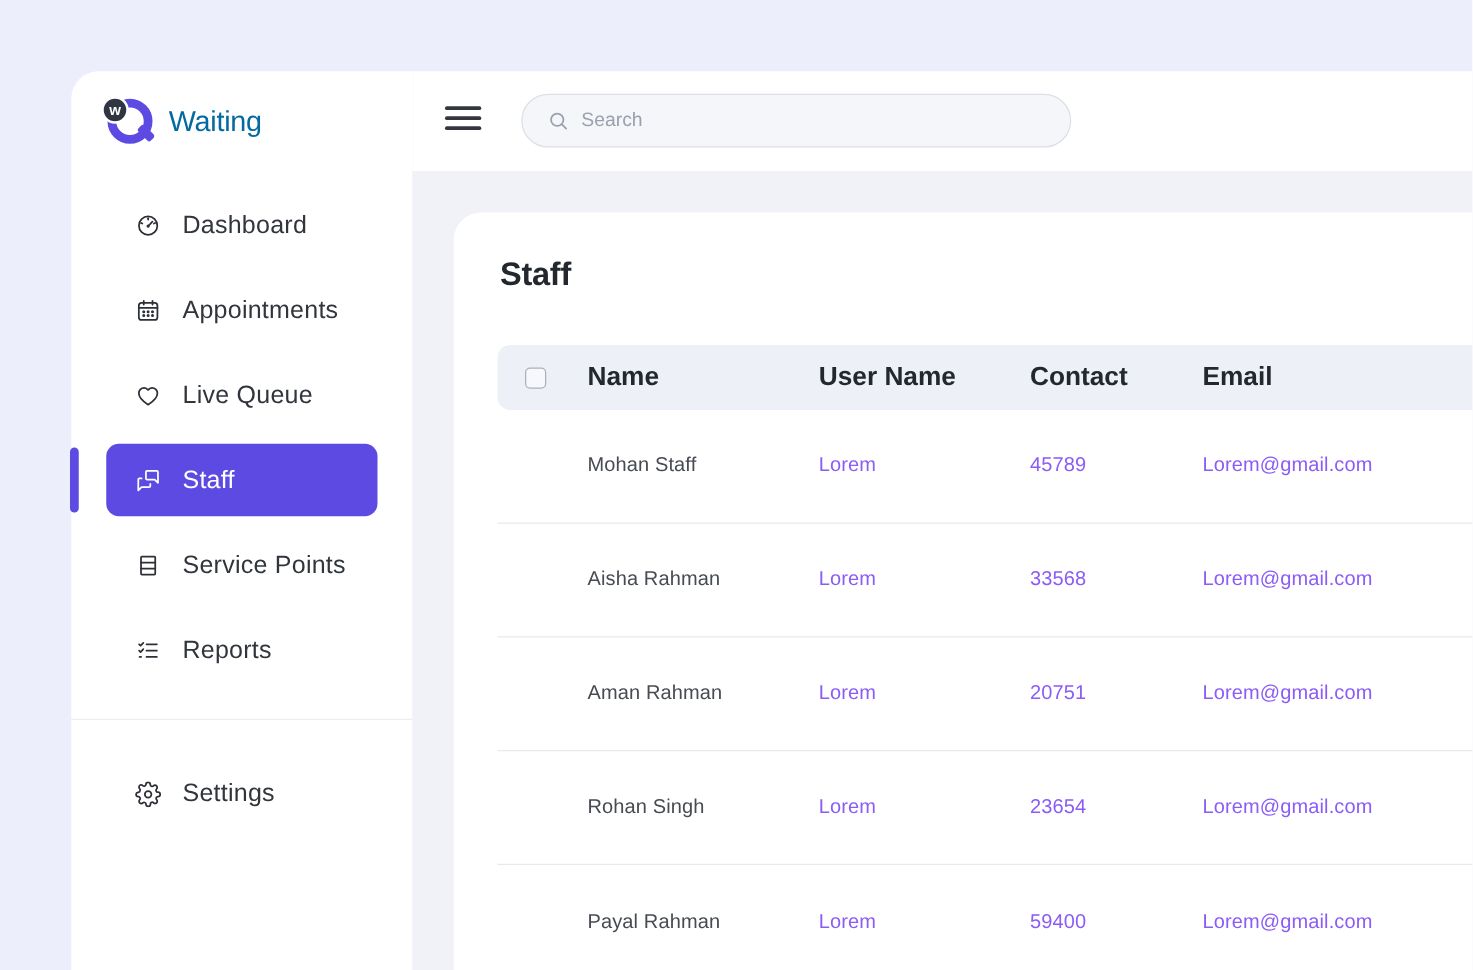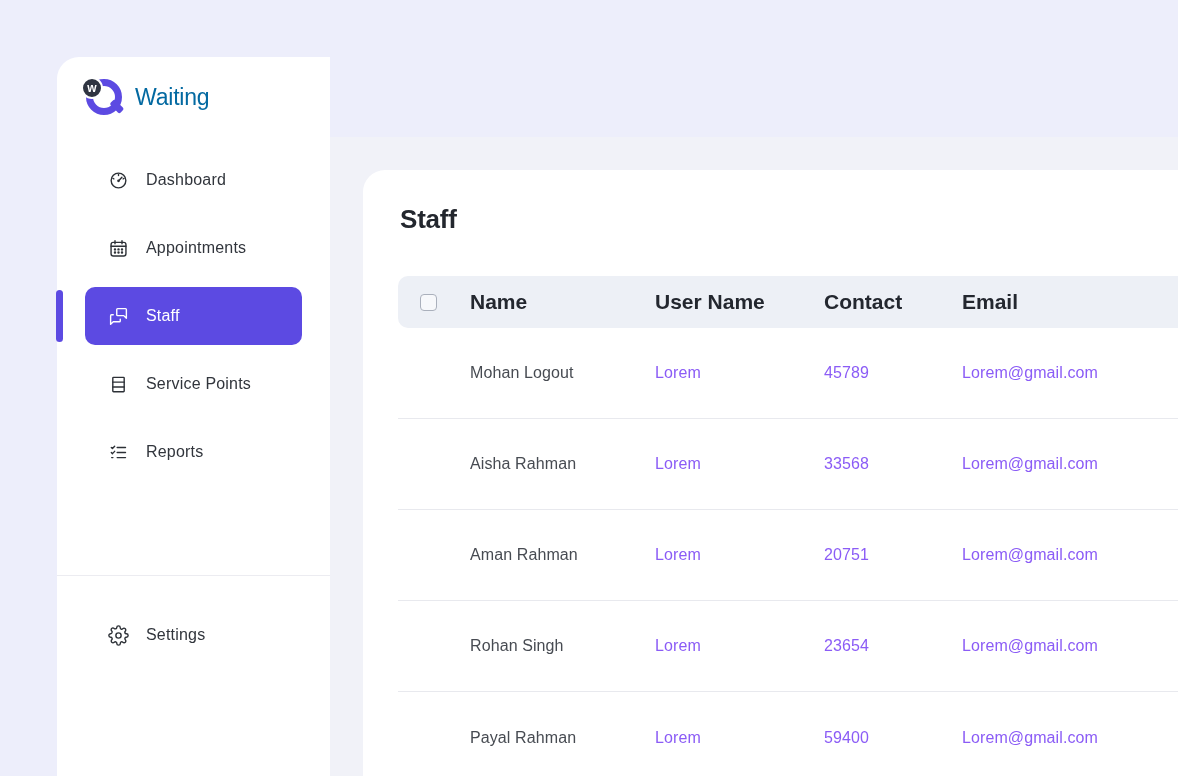--- a/index.html
+++ b/index.html
@@ -14,21 +14,21 @@
   .logo-mark { position:relative; width:44px; height:44px; }
   .logo-ring { position:absolute; left:3px; top:4px; width:36px; height:36px; border:7px solid var(--accent,#5c4ae2); border-radius:50%; }
   .logo-tail { position:absolute; left:27px; top:28px; width:14px; height:6.5px; background:var(--accent,#5c4ae2); border-radius:2px; transform:rotate(45deg); }
   .logo-badge { position:absolute; left:-2px; top:2px; width:22px; height:22px; background:#2f3542; border:2.5px solid #fff; border-radius:50%; color:#fff; font-size:12px; font-weight:bold; display:flex; align-items:center; justify-content:center; }
   .brand-name { font-size:23px; font-weight:normal; color:#0369a1; letter-spacing:-0.2px; }
 
   .nav { position:absolute; left:28px; top:94px; width:217px; }
   .nav.footer { top:549px; }
   .nav-item { position:relative; display:flex; align-items:center; height:58px; margin-bottom:10px; padding-left:22px; border-radius:10px; color:#31353c; cursor:pointer; }
   .nav-item .nav-icon { width:22px; height:22px; margin-right:17px; color:#2c3036; display:flex; align-items:center; justify-content:center; }
-  .nav-item .nav-label { font-size:16px; font-weight:500; letter-spacing:0.2px; }
+  .nav-item .nav-label { font-size:20px; font-weight:500; letter-spacing:0.2px; }
   .nav-item.active { background:var(--accent,#5c4ae2); color:#fff; }
   .nav-item.active .nav-icon { color:#fff; }
   .nav-item.active::before { content:""; position:absolute; left:-29px; top:3px; width:7px; height:52px; border-radius:4px; background:var(--accent,#5c4ae2); }
   .nav-icon svg { display:block; }
 
   .sidebar-divider { position:absolute; left:0; top:518px; width:273px; height:1px; background:#ececf1; }
 
   
   .topbar { position:absolute; left:330px; top:57px; width:848px; height:80px; background:#fff; }
   .hamburger { position:absolute; left:26px; top:28px; width:29px; height:19px; display:flex; flex-direction:column; justify-content:space-between; cursor:pointer; }
@@ -88,20 +88,28 @@
               <circle cx="8" cy="13" r="0.6" fill="currentColor"></circle>
               <circle cx="12" cy="13" r="0.6" fill="currentColor"></circle>
               <circle cx="16" cy="13" r="0.6" fill="currentColor"></circle>
               <circle cx="8" cy="16.5" r="0.6" fill="currentColor"></circle>
               <circle cx="12" cy="16.5" r="0.6" fill="currentColor"></circle>
               <circle cx="16" cy="16.5" r="0.6" fill="currentColor"></circle>
             </svg>
           </span>
           <span class="nav-label">Appointments</span>
         </div>
+        <div class="nav-item">
+          <span class="nav-icon">
+            <svg width="21" height="21" viewBox="0 0 24 24" fill="none" stroke="currentColor" stroke-width="1.6" stroke-linecap="round" stroke-linejoin="round">
+              <path d="M12 20.3C8.6 18.2 3.5 14.4 3.5 9.9 3.5 7 5.7 4.8 8.4 4.8c1.5 0 2.8.8 3.6 2 .8-1.2 2.1-2 3.6-2 2.7 0 4.9 2.2 4.9 5.1 0 4.5-5.1 8.3-8.5 10.4z"></path>
+            </svg>
+          </span>
+          <span class="nav-label">Live Queue</span>
+        </div>
         <div class="nav-item active">
           <span class="nav-icon">
             <svg width="21" height="21" viewBox="0 0 24 24" fill="none" stroke="currentColor" stroke-width="1.6" stroke-linecap="round" stroke-linejoin="round">
               <path d="M21 14l-3-3h-7a1 1 0 0 1-1-1V4a1 1 0 0 1 1-1h9a1 1 0 0 1 1 1v10"></path>
               <path d="M14 15v2a1 1 0 0 1-1 1H6l-3 3V11a1 1 0 0 1 1-1h2"></path>
             </svg>
           </span>
           <span class="nav-label">Staff</span>
         </div>
         <div class="nav-item">
@@ -132,38 +140,54 @@
             <svg width="21" height="21" viewBox="0 0 24 24" fill="none" stroke="currentColor" stroke-width="1.6" stroke-linecap="round" stroke-linejoin="round">
               <circle cx="12" cy="12" r="3"></circle>
               <path d="M19.4 15a1.65 1.65 0 0 0 .33 1.82l.06.06a2 2 0 0 1 0 2.83 2 2 0 0 1-2.83 0l-.06-.06a1.65 1.65 0 0 0-1.82-.33 1.65 1.65 0 0 0-1 1.51V21a2 2 0 0 1-2 2 2 2 0 0 1-2-2v-.09a1.65 1.65 0 0 0-1.08-1.51 1.65 1.65 0 0 0-1.82.33l-.06.06a2 2 0 0 1-2.83 0 2 2 0 0 1 0-2.83l.06-.06a1.65 1.65 0 0 0 .33-1.82 1.65 1.65 0 0 0-1.51-1H3a2 2 0 0 1-2-2 2 2 0 0 1 2-2h.09A1.65 1.65 0 0 0 4.6 8.6a1.65 1.65 0 0 0-.33-1.82l-.06-.06a2 2 0 0 1 0-2.83 2 2 0 0 1 2.83 0l.06.06a1.65 1.65 0 0 0 1.82.33H9a1.65 1.65 0 0 0 1-1.51V3a2 2 0 0 1 2-2 2 2 0 0 1 2 2v.09a1.65 1.65 0 0 0 1 1.51 1.65 1.65 0 0 0 1.82-.33l.06-.06a2 2 0 0 1 2.83 0 2 2 0 0 1 0 2.83l-.06.06a1.65 1.65 0 0 0-.33 1.82V9a1.65 1.65 0 0 0 1.51 1H21a2 2 0 0 1 2 2 2 2 0 0 1-2 2h-.09a1.65 1.65 0 0 0-1.51 1z"></path>
             </svg>
           </span>
           <span class="nav-label">Settings</span>
         </div>
       </nav>
   </aside>
 
+  <header class="topbar">
+    <div class="hamburger">
+      <span></span>
+        <span></span>
+        <span></span>
+    </div>
+    <div class="searchbar">
+      <span class="search-glyph">
+        <svg width="17" height="17" viewBox="0 0 24 24" fill="none" stroke="currentColor" stroke-width="2" stroke-linecap="round">
+            <circle cx="11" cy="11" r="7"></circle>
+            <path d="M16.3 16.3L21 21"></path>
+          </svg>
+      </span>
+      <input type="text" value="" placeholder="Search" style="">
+    </div>
+  </header>
 
   <div class="main-bg"></div>
   <section class="card">
     <h1 class="card-title">Staff</h1>
     <div class="table">
       <div class="thead" id="thead">
         <div>
             <div class="checkbox" role="checkbox" aria-checked="false"></div>
           </div>
       <div class="th">Name</div>
           <div class="th">User Name</div>
           <div class="th">Contact</div>
           <div class="th">Email</div>
         </div>
       <div id="tbody">
           <div class="trow">
             <div></div>
-            <div class="td cell-name">Mohan Logout</div>
+            <div class="td cell-name">Mohan Staff</div>
             <div class="td cell-user-name">Lorem</div>
             <div class="td cell-contact">45789</div>
             <div class="td cell-email">Lorem@gmail.com</div>
           </div>
           <div class="trow">
             <div></div>
             <div class="td cell-name">Aisha Rahman</div>
             <div class="td cell-user-name">Lorem</div>
             <div class="td cell-contact">33568</div>
             <div class="td cell-email">Lorem@gmail.com</div>

